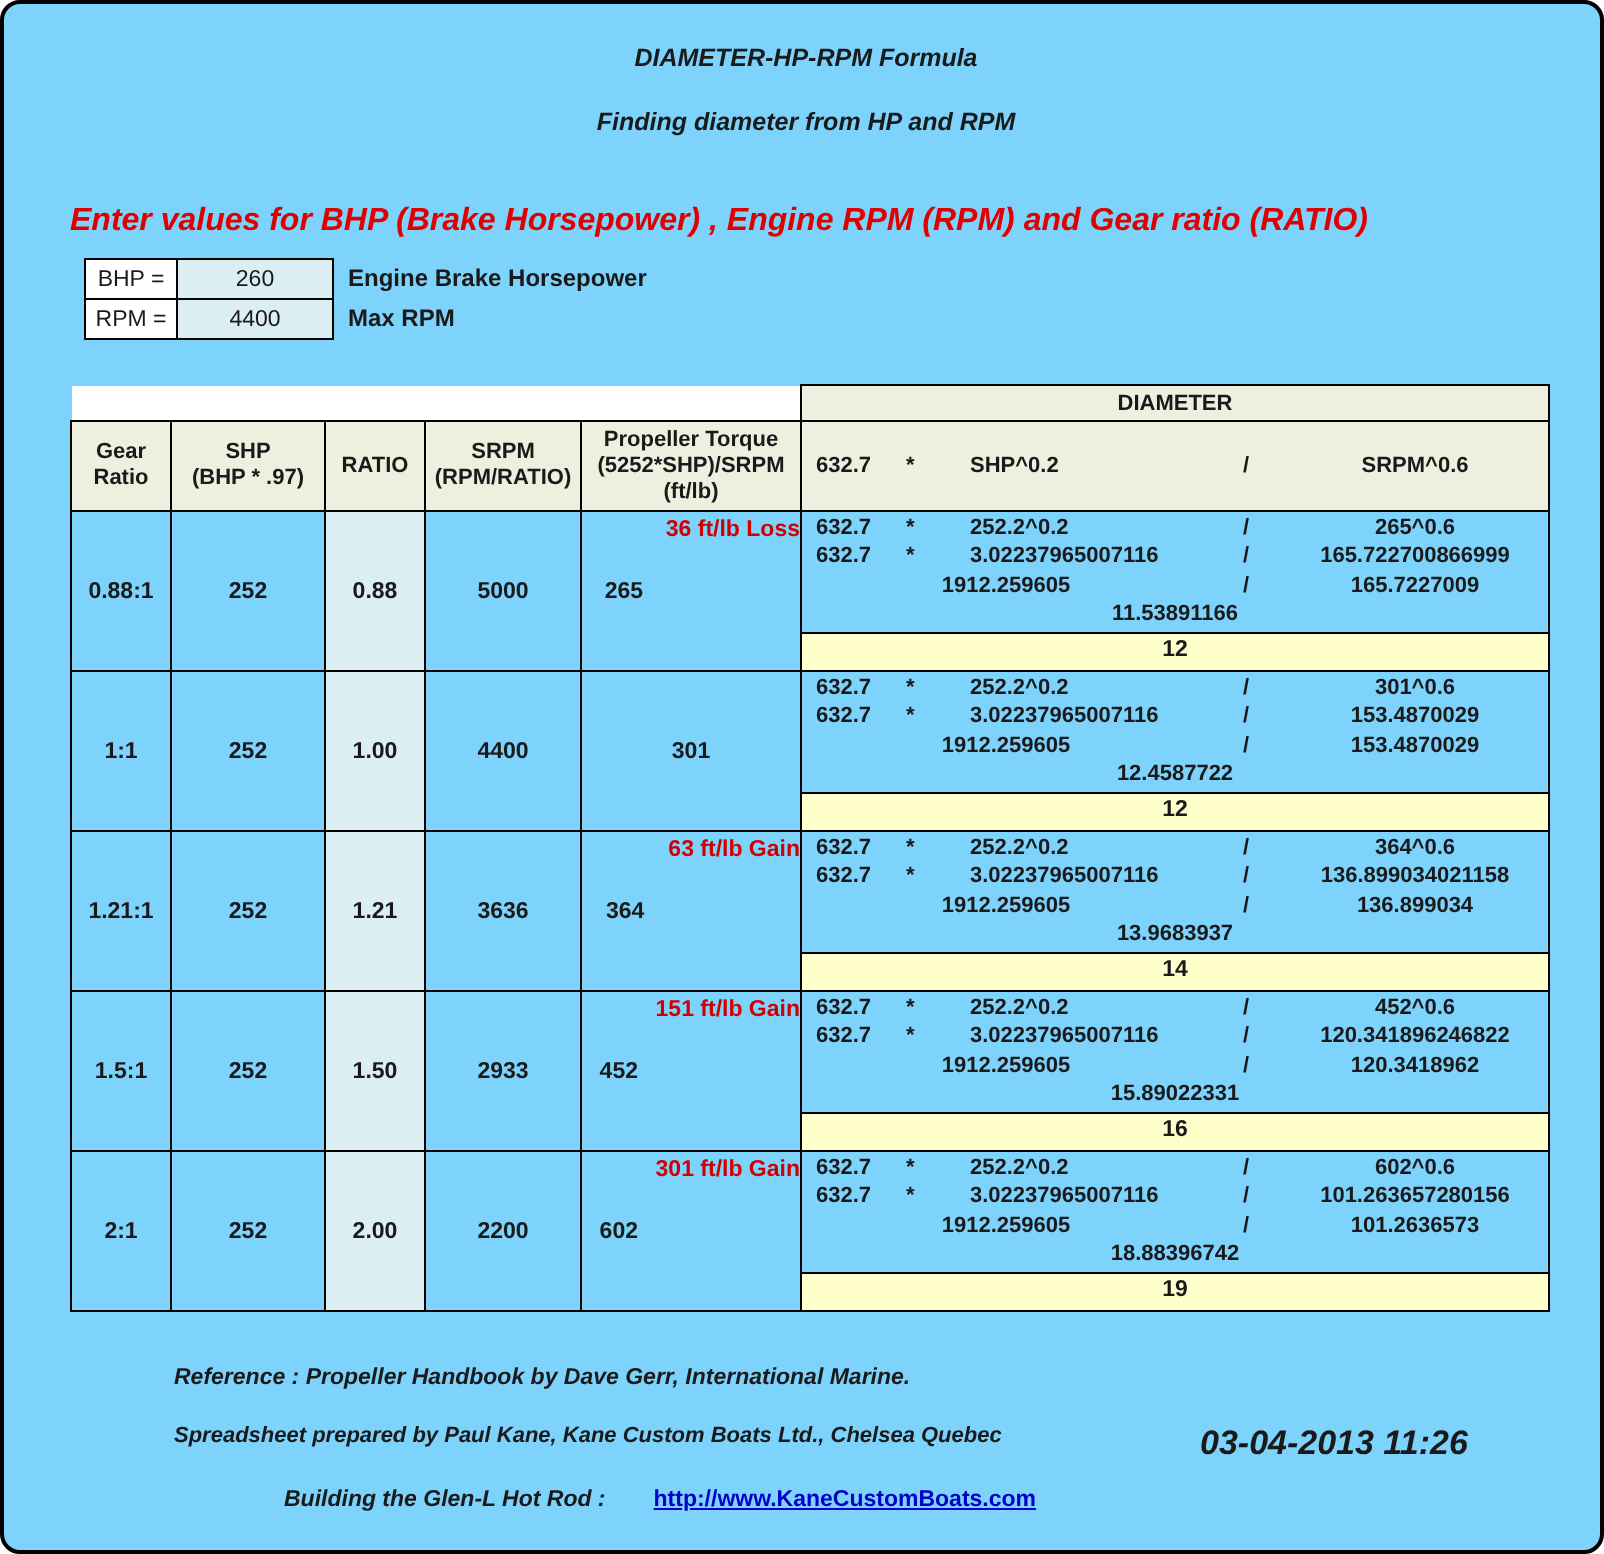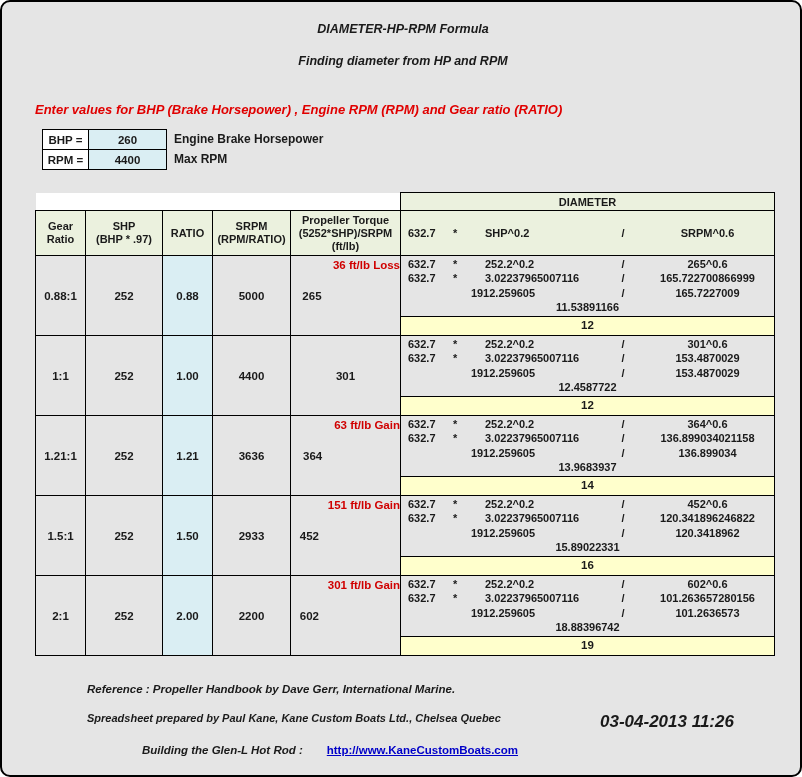--- a/index.html
+++ b/index.html
@@ -8,33 +8,33 @@
     width: 802px; height: 777px;
     font-family: "Liberation Sans", sans-serif;
     color: #1a1a1a;
     position: relative;
   }
   .page {
     position: absolute; left: 0; top: 0;
     width: 802px; height: 777px;
     border: 2px solid #000;
     border-radius: 10px;
-    background: #e5e5e5;
+    background: #7dd3fc;
     overflow: hidden;
   }
   .abs { position: absolute; }
 
   
   .title   { left:0; top:20px;  width:802px; text-align:center; font-weight:bold; font-style:italic; font-size:12.5px; }
   .subtitle{ left:0; top:52px;  width:802px; text-align:center; font-weight:bold; font-style:italic; font-size:12.5px; }
-  .instruction { left:33px; top:100px; color:#e00000; font-weight:bold; font-style:italic; font-size:13px; }
+  .instruction { left:33px; top:100px; color:#e00000; font-weight:bold; font-style:italic; font-size:16px; }
 
   
   table.inputs { left:40px; top:127px; border-collapse:collapse; position:absolute; }
-  table.inputs td { border:1.7px solid #000; height:20px; font-size:11.5px; font-weight:bold; text-align:center; vertical-align:middle; }
+  table.inputs td { border:1.7px solid #000; height:20px; font-size:11.5px; font-weight:normal; text-align:center; vertical-align:middle; }
   table.inputs td.lab { width:46px; background:#fff; }
   table.inputs td.val { width:78px; background:#daeef3; }
   .in-desc { left:172px; font-size:12px; font-weight:bold; }
   .in-desc.d1 { top:130px; } .in-desc.d2 { top:150px;text-align:right; }
 
   
   table.mt { left:33px; top:190px; position:absolute; border-collapse:collapse; table-layout:fixed; font-size:11.5px; font-weight:bold; }
   table.mt td { padding:0; vertical-align:middle; }
   tr.trband { height:18px; } tr.trhead { height:45px; } tr.trdata { height:80px; }
   td.nb { border:none; background:#fff; }

